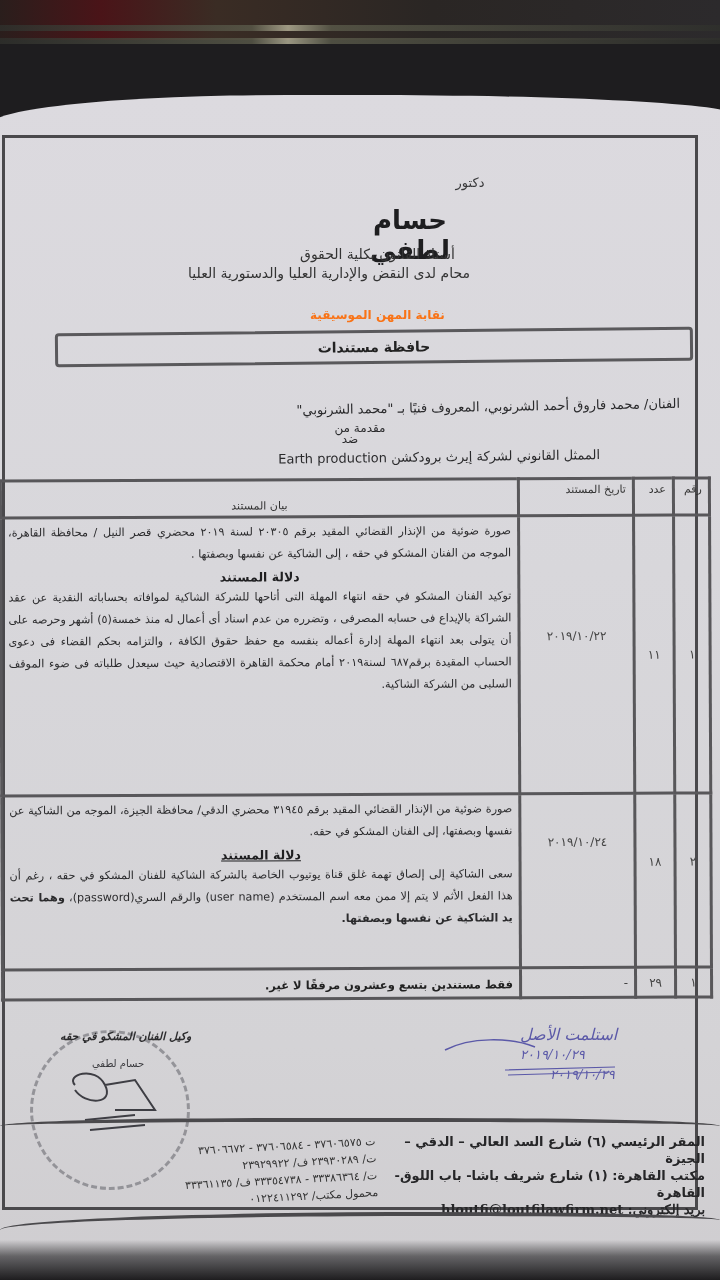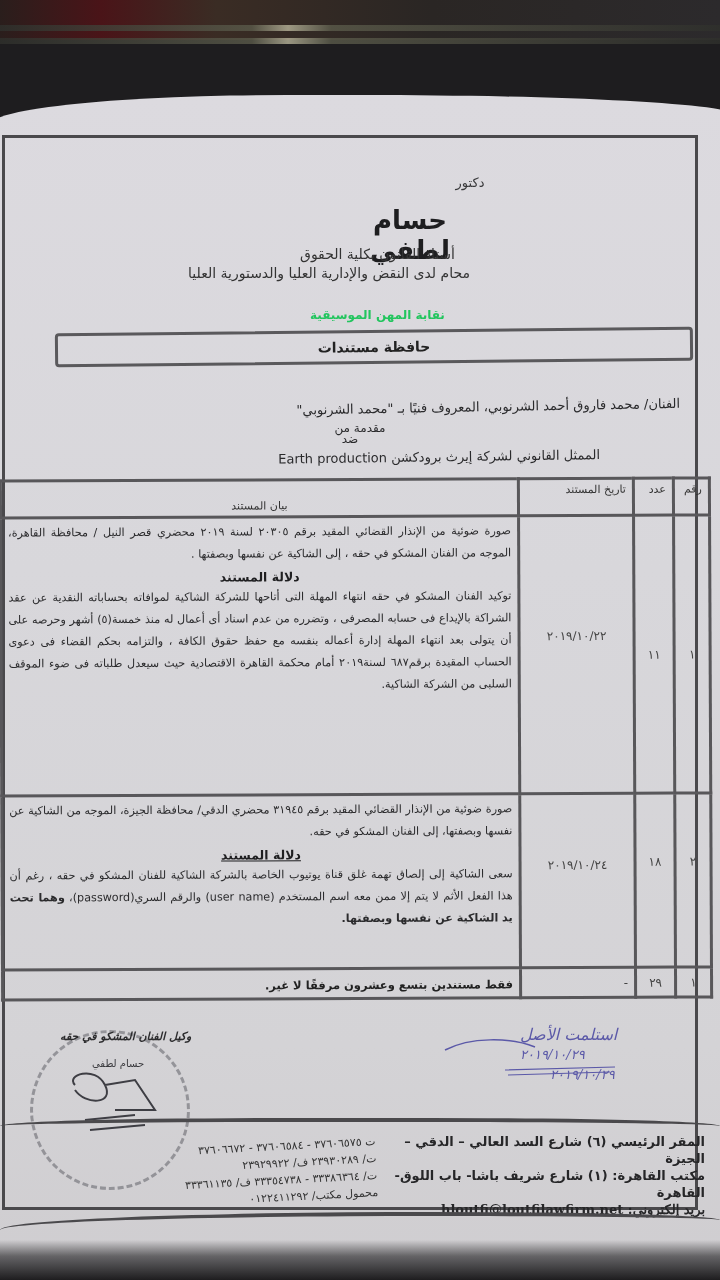--- a/index.html
+++ b/index.html
@@ -34,21 +34,21 @@
     background: linear-gradient(180deg, rgba(30,30,32,0) 0%, rgba(30,30,32,0.6) 40%, #1e1d1f 100%);
   }
   .rtl { direction: rtl; text-align: right; }
   .center { text-align: center; }
 
   .hdr-title { position: absolute; left: 430px; top: 175px; width: 80px; font-size: 13px; text-align: center; color: #3a3a3c; }
   .hdr-name { position: absolute; left: 330px; top: 205px; width: 160px; font-size: 26px; font-weight: bold; text-align: center; color: #1e1e20; }
   .hdr-line { position: absolute; right: 265px; font-size: 14px; color: #333; direction: rtl; white-space: nowrap; }
   .hdr-l1 { top: 246px; }
   .hdr-l2 { top: 265px; right: 250px; }
-  .hdr-l4 { position: absolute; left: 310px; top: 308px; font-size: 12px; font-weight: bold; direction: rtl; color: #22c55e; }
+  .hdr-l4 { position: absolute; left: 310px; top: 308px; font-size: 12px; font-weight: bold; direction: rtl; color: #f97316; }
 
   .title-box {
     position: absolute; left: 55px; top: 330px; width: 638px; height: 34px;
     border: 3px solid #5a595c; border-radius: 4px;
     display: flex; align-items: center; justify-content: center;
     transform: rotate(-0.6deg);
   }
   .title-box span { font-size: 14px; font-weight: bold; color: #222; }
 
   .sub-1 { position: absolute; left: 330px; top: 385px; width: 60px; font-size: 12px; text-align: center; margin-top: 36px; }
@@ -148,21 +148,21 @@
     <td class="cell-center" style="vertical-align:top !important; padding-top:112px;">٢٠١٩/١٠/٢٢</td>
     <td>
       <div class="desc">صورة ضوئية من الإنذار القضائي المقيد برقم ٢٠٣٠٥ لسنة ٢٠١٩ محضري قصر النيل / محافظة القاهرة، الموجه من الفنان المشكو في حقه ، إلى الشاكية عن نفسها وبصفتها .</div>
       <div class="desc-head">دلالة المستند</div>
       <div class="desc">توكيد الفنان المشكو في حقه انتهاء المهلة التى أتاحها للشركة الشاكية لموافاته بحساباته النقدية عن عقد الشراكة بالإيداع فى حسابه المصرفى ، وتضرره من عدم اسناد أى أعمال له منذ خمسة(٥) أشهر وحرصه على أن يتولى بعد انتهاء المهلة إدارة أعماله بنفسه مع حفظ حقوق الكافة ، والتزامه بحكم القضاء فى دعوى الحساب المقيدة برقم٦٨٧ لسنة٢٠١٩ أمام محكمة القاهرة الاقتصادية حيث سيعدل طلباته فى ضوء الموقف السلبى من الشركة الشاكية.</div>
     </td>
   </tr>
   <tr style="height:174px;">
     <td class="cell-center" style="vertical-align:top !important; padding-top:60px;">٢</td>
     <td class="cell-center" style="vertical-align:top !important; padding-top:60px;">١٨</td>
-    <td class="cell-center" style="vertical-align:top !important; padding-top:63px;">٢٠١٩/١٠/٢٤</td>
+    <td class="cell-center" style="vertical-align:top !important; padding-top:40px;">٢٠١٩/١٠/٢٤</td>
     <td>
       <div class="desc">صورة ضوئية من الإنذار القضائي المقيد برقم ٣١٩٤٥ محضري الدقي/ محافظة الجيزة، الموجه من الشاكية عن نفسها وبصفتها، إلى الفنان المشكو في حقه.</div>
       <div class="desc-head" style="text-decoration:underline;">دلالة المستند</div>
       <div class="desc"><span>سعى الشاكية إلى إلصاق تهمة غلق قناة يوتيوب الخاصة بالشركة الشاكية للفنان المشكو في حقه ، رغم أن  هذا الفعل الأثم لا يتم إلا ممن معه اسم المستخدم (user   name) والرقم السري(password)، </span><span class="desc-bold">وهما تحت يد الشاكية عن نفسها وبصفتها.</span></div>
     </td>
   </tr>
   <tr style="height:30px;">
     <td class="cell-center">١</td>
     <td class="cell-center">٢٩</td>
     <td class="cell-center" style="text-align:right;">-</td>

